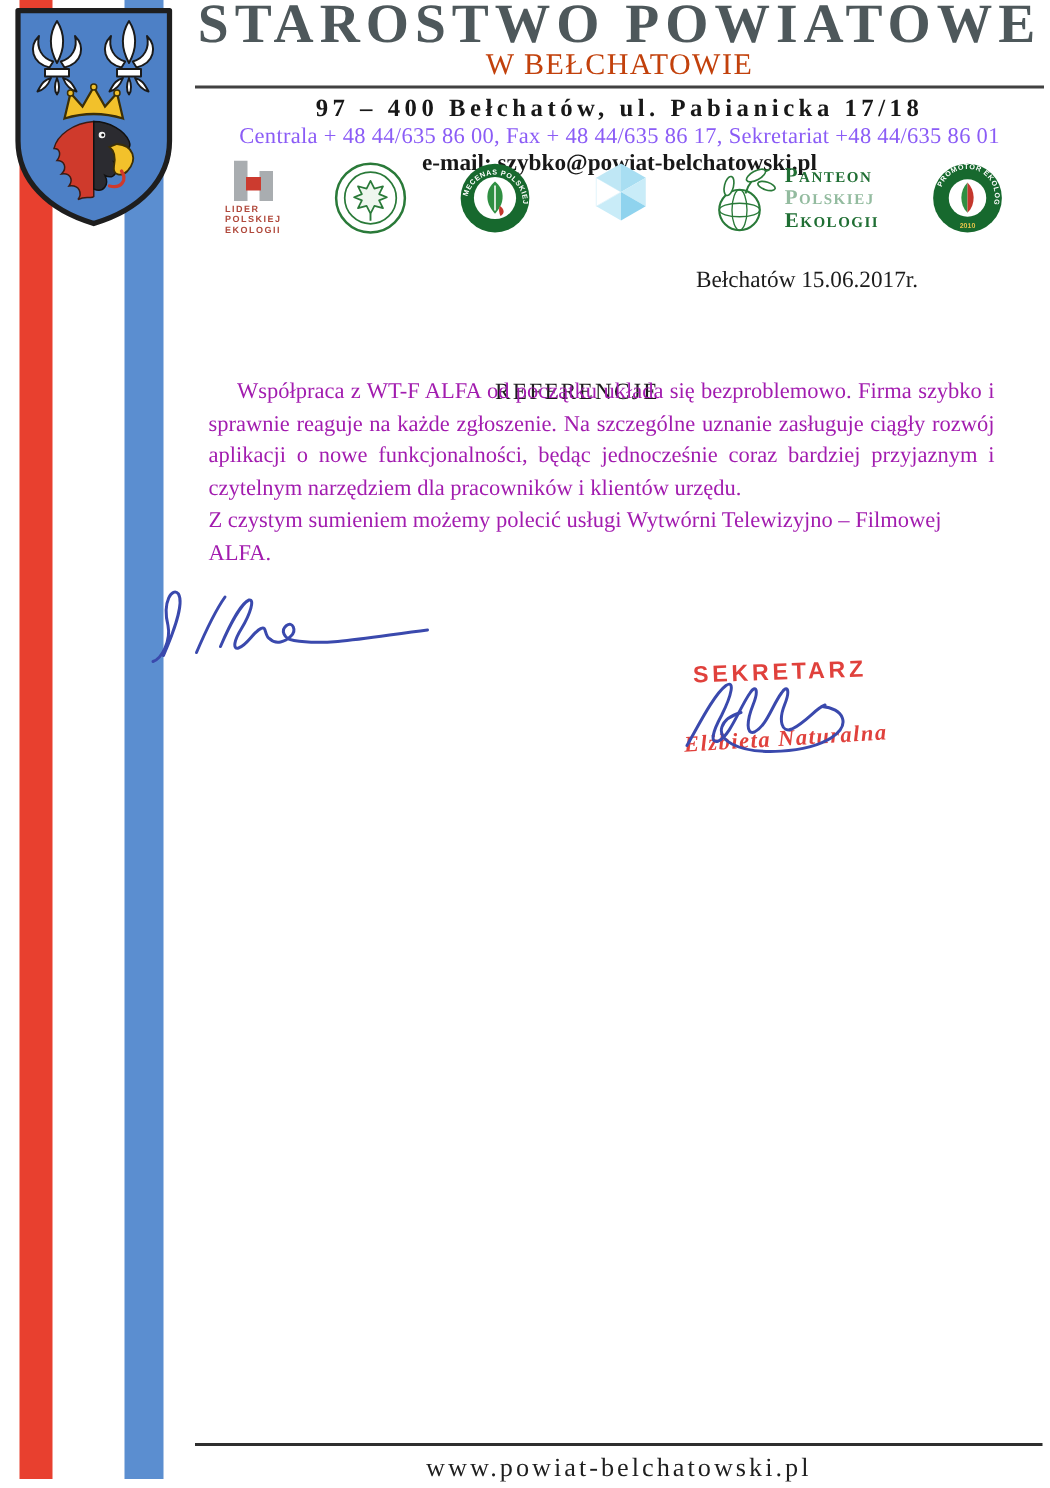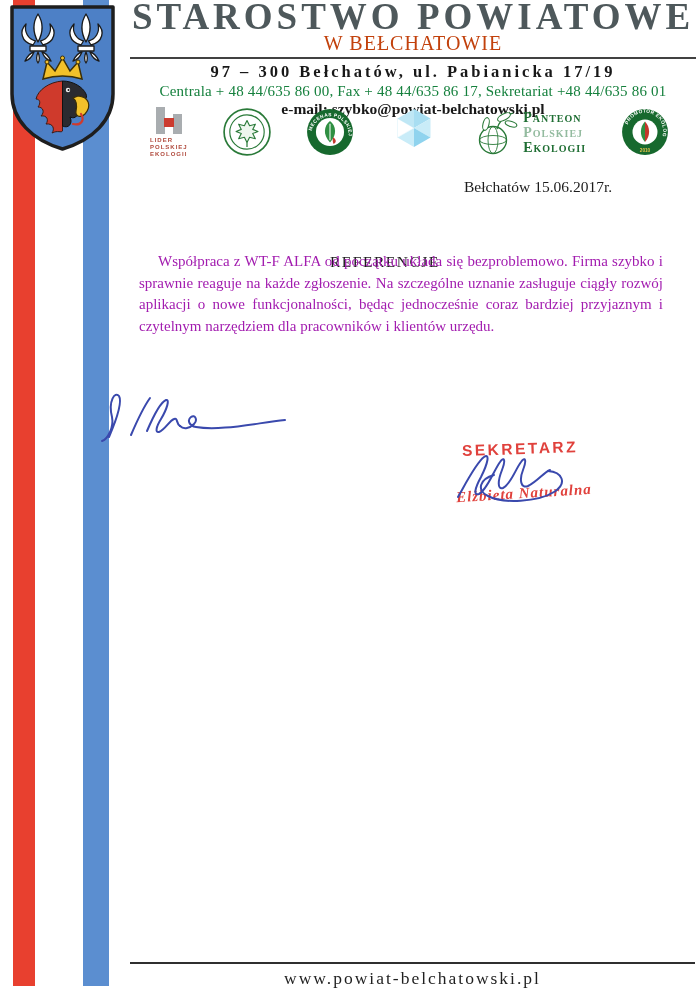--- a/index.html
+++ b/index.html
@@ -15,21 +15,21 @@
   .coa { position:absolute; left:5px; top:2px; }
   
   .letterhead { position:absolute; left:130px; top:0; width:566px; text-align:center; }
   .lh-title {
     margin-top:-5px; font-size:37px; font-weight:bold; letter-spacing:4px;
     color:#4e585b; white-space:nowrap; font-family:"Liberation Serif", serif;
   }
   .lh-subtitle { margin-top:-6px; font-size:20px; font-weight:normal; letter-spacing:1px; color:#c2410c; }
   .lh-rule { margin-top:2px; height:2px; background:#414141; }
   .lh-address { margin-top:3px; font-size:16.5px; font-weight:bold; letter-spacing:3px; color:#181818; white-space:nowrap; }
-  .lh-contacts { margin-top:1px; font-size:15px; letter-spacing:0.2px; color:#15803d; white-space:nowrap; }
+  .lh-contacts { margin-top:1px; font-size:15px; letter-spacing:0.2px; color:#8b5cf6; white-space:nowrap; }
   .lh-email { margin-top:0px; font-size:15.5px; font-weight:bold; color:#181818; }
   
   .logo-row {
     position:absolute; left:150px; top:107px; width:520px;
     display:flex; justify-content:space-between; align-items:flex-start;
   }
   .logo { display:flex; flex-direction:column; align-items:center; }
   .lider-text { margin-top:2px; font-family:"Liberation Sans", sans-serif; font-size:6px;
     font-weight:bold; letter-spacing:1px; color:#b0493c; line-height:7px; text-align:left; }
   .logo-panteon { flex-direction:row; align-items:center; }
@@ -97,21 +97,21 @@
       <path d="M76,112 C80,118 76,124 68,122" fill="none" stroke="#cf3a2c" stroke-width="2.2" stroke-linecap="round"></path>
       <circle cx="63" cy="88" r="2.2" fill="#f2f2f2"></circle>
       <circle cx="63.5" cy="88" r="1" fill="#111111"></circle>
     </g>
   </svg>
 
   <header class="letterhead">
     <div class="lh-title">STAROSTWO POWIATOWE</div>
     <div class="lh-subtitle">W BEŁCHATOWIE</div>
     <div class="lh-rule"></div>
-    <div class="lh-address">97 – 300 Bełchatów, ul. Pabianicka 17/19</div>
+    <div class="lh-address">97 – 400 Bełchatów, ul. Pabianicka 17/18</div>
     <div class="lh-contacts">Centrala + 48 44/635 86 00, Fax + 48 44/635 86 17, Sekretariat +48 44/635 86 01</div>
     <div class="lh-email">e-mail: szybko@powiat-belchatowski.pl</div>
   </header>
 
   <div class="logo-row">
 
     <div class="logo">
       <svg width="36" height="28" viewBox="0 0 36 28">
         <rect x="5" y="0" width="9" height="27" fill="#a9adb0"></rect>
         <rect x="22" y="7" width="9" height="20" fill="#a9adb0"></rect>
@@ -185,20 +185,21 @@
       </svg>
     </div>
 
   </div>
 
   <div class="dateline">Bełchatów 15.06.2017r.</div>
   <div class="heading">REFERENCJE</div>
 
   <div class="body-text">
     <p class="p1">Współpraca z WT-F ALFA od początku układa się bezproblemowo. Firma szybko i sprawnie reaguje na każde zgłoszenie. Na szczególne uznanie zasługuje ciągły rozwój aplikacji o nowe funkcjonalności, będąc jednocześnie coraz bardziej przyjaznym i czytelnym narzędziem dla pracowników i klientów urzędu.</p>
+    <p class="p2">Z czystym sumieniem możemy polecić usługi Wytwórni Telewizyjno – Filmowej ALFA.</p>
   </div>
 
   <svg class="sig1" width="200" height="58" viewBox="0 0 200 58">
     <g fill="none" stroke="#3a49ad" stroke-width="2" stroke-linecap="round">
       <path d="M14,48 C20,34 28,14 24,7 C20,2 13,12 17,28 C19,38 13,50 7,52"></path>
       <path d="M36,46 C42,32 50,16 55,9"></path>
       <path d="M52,42 C58,28 66,13 71,11 C75,10 72,20 66,30 C61,38 60,44 64,43 C70,41 74,32 79,30 C83,28 81,35 85,37"></path>
       <path d="M85,37 C89,41 95,39 99,35 C103,31 100,25 96,28 C92,31 94,37 101,38 C124,42 156,35 190,31"></path>
     </g>
   </svg>

